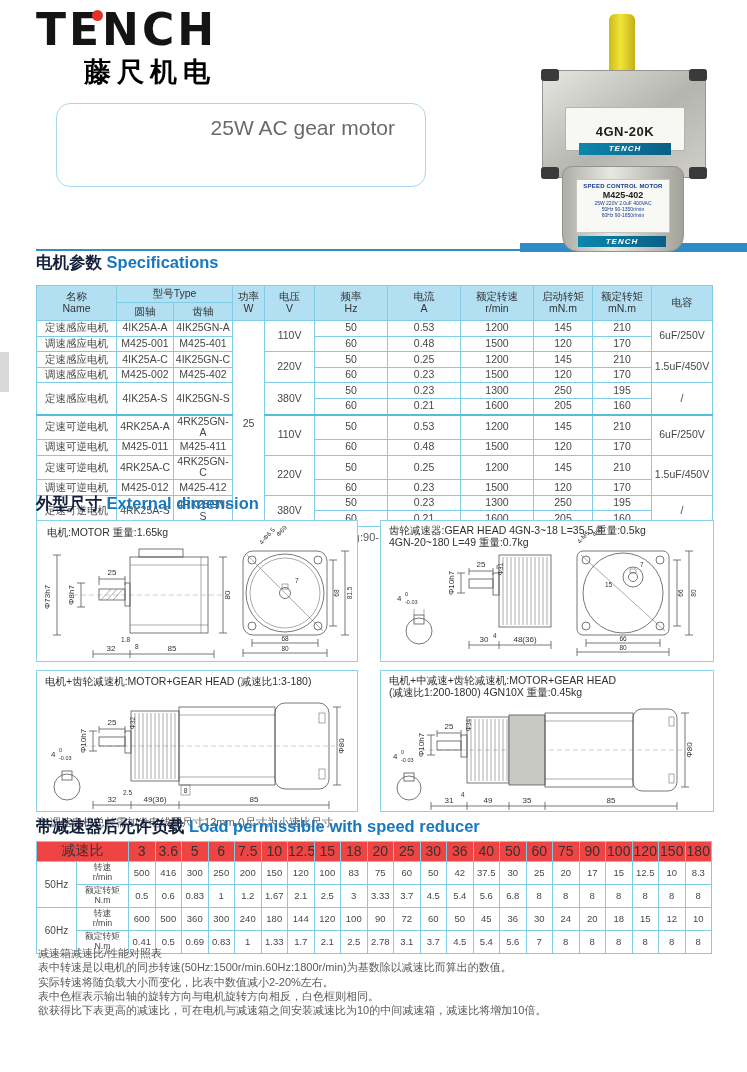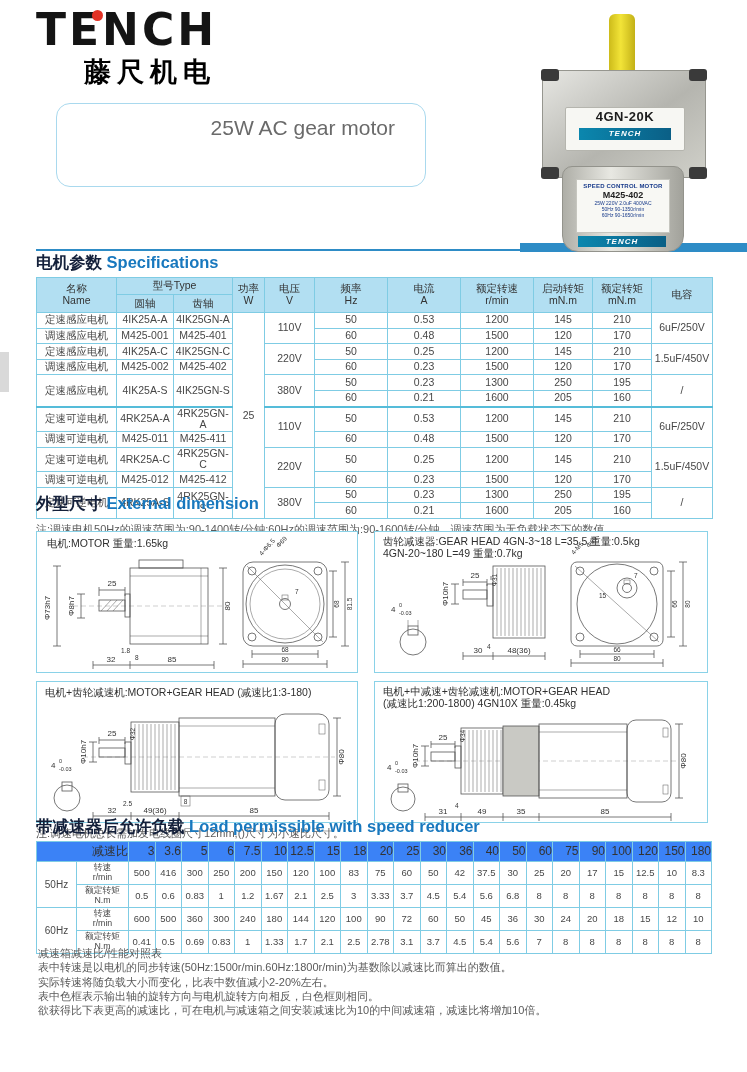--- a/index.html
+++ b/index.html
@@ -25,21 +25,21 @@
   .photo-base{position:absolute;left:0;bottom:0;width:100%;height:9px;background:#2e8cc6;}
   .shaft{position:absolute;left:89px;top:0;width:26px;height:68px;border-radius:6px 6px 0 0;
          background:linear-gradient(90deg,#cdbb1a,#f2e438 45%,#c3b117);}
   .gearhead{position:absolute;left:22px;top:56px;width:162px;height:106px;border-radius:8px;
             border:1px solid #96968f;background:linear-gradient(145deg,#e6e6e2,#b5b5af 55%,#d0d0c9);}
   .gh-corner{position:absolute;width:18px;height:12px;background:#3a3a3a;border-radius:3px;}
   .gh-corner.tl{left:-2px;top:-2px}.gh-corner.tr{right:-2px;top:-2px}
   .gh-corner.bl{left:-2px;bottom:-2px}.gh-corner.br{right:-2px;bottom:-2px}
   .gh-plate{position:absolute;left:22px;top:36px;width:118px;height:42px;background:#f7f7f3;
             border:1px solid #b5b5ae;border-radius:2px;text-align:center;}
-  .gh-model{font-size:13px;font-weight:bold;color:#1c1c1c;margin-top:1px;letter-spacing:.5px;}
+  .gh-model{font-size:13px;font-weight:bold;color:#1c1c1c;margin-top:16px;letter-spacing:.5px;}
   .gh-brand{margin:4px auto 0;width:92px;height:12px;background:linear-gradient(90deg,#0b87ae,#0a5f86);
             color:#fff;font-size:8px;font-style:italic;font-weight:bold;line-height:12px;letter-spacing:1px;}
   .motorbody{position:absolute;left:42px;top:152px;width:120px;height:84px;
              border:1px solid #93938c;border-radius:10px 10px 16px 16px;
              background:linear-gradient(90deg,#aeaea7,#e8e8e2 40%,#a2a29b);}
   .mb-plate{position:absolute;left:13px;top:12px;width:92px;height:52px;background:#f8f8f4;
             border:1px solid #c6c6bf;text-align:center;overflow:hidden;}
   .mb-l1{font-size:6px;font-weight:bold;color:#173a8a;margin-top:3px;letter-spacing:.2px;}
   .mb-l2{font-size:9px;font-weight:bold;color:#222;margin-top:1px;}
   .mb-l3,.mb-l4,.mb-l5{font-size:5px;color:#173a8a;}
@@ -50,45 +50,45 @@
   .page-divider{position:absolute;left:36px;top:249px;width:676px;height:2px;background:#2e8cc6;z-index:1;}
   .side-tab{position:absolute;left:0;top:352px;width:9px;height:40px;background:#d9d9d9;}
 
   
   .sec{position:absolute;left:36px;width:676px;}
   #sec-specs{top:253px;} #sec-dims{top:494px;} #sec-load{top:817px;}
   .sec-title{margin:0;font-size:16.5px;font-weight:bold;line-height:1.2;}
   .sec-title .cn{color:#14203a;} .sec-title .en{color:#1878be;}
 
   
-  #spec-table{width:676px;border-collapse:collapse;table-layout:fixed;margin-top:4px;
+  #spec-table{width:676px;border-collapse:collapse;table-layout:fixed;margin-top:12px;
               border:1.5px solid #55bcd9;}
   #spec-table th,#spec-table td{border:1px solid #7fcce4;text-align:center;color:#474747;
               font-size:10.5px;padding:0 1px;height:14.6px;line-height:1.12;overflow:hidden;}
   #spec-table thead th{background:#b2dff2;font-weight:normal;color:#333;padding:1px 0;}
   #spec-table td.sep{border-bottom:2px solid #55bcd9;}
   .table-note{font-size:11px;color:#5a5a5a;margin-top:3px;}
 
   
-  .panel-grid{display:grid;grid-template-columns:322px 334px;gap:8px 16px;margin-top:17px;text-decoration:underline;}
+  .panel-grid{display:grid;grid-template-columns:322px 334px;gap:8px 22px;margin-top:6px;text-decoration:underline;}
   .panel{border:1px solid #8ad2e8;background:#fff;height:140px;overflow:hidden;}
   .dwg line,.dwg rect,.dwg circle,.dwg path{stroke:#565656;stroke-width:.8;fill:none;}
   .dwg .thin{stroke-width:.5;}
   .dwg .cl{stroke:#9f9f9f;stroke-dasharray:5 3;stroke-width:.5;}
   .dwg .shade{fill:#c9c9c4;}
   .dwg text{fill:#333;stroke:none;font-size:8px;font-family:"Liberation Sans",sans-serif;}
   .dwg .ttl{font-size:10.5px;fill:#2f2f2f;}
   .dwg .sm{font-size:6.5px;} .dwg .tol{font-size:5.5px;}
 
   
   #load-table{width:676px;border-collapse:collapse;table-layout:fixed;margin-top:4px;
               border:1.5px solid #55bcd9;}
   #load-table th,#load-table td{border:1px solid #7fcce4;text-align:center;padding:0;
               color:#474747;overflow:hidden;}
-  #load-table thead th{background:#3b82f6;font-weight:normal;font-size:12px;height:19px;color:#333;text-align:right;}
+  #load-table thead th{background:#ef4444;font-weight:normal;font-size:14px;height:19px;color:#333;}
   #load-table tbody td{font-size:9.5px;height:22px;}
   #load-table tbody th{font-weight:normal;font-size:10px;background:#fff;color:#474747;}
   #load-table .rowlab{font-size:8.8px;line-height:1.08;}
 
   
   .footnotes{position:absolute;left:38px;top:946px;width:680px;font-size:11px;color:#5a5a5a;line-height:1.3;}
   .pagefoot{position:absolute;left:38px;top:1036px;display:flex;align-items:flex-start;margin-top:48px;}
   .pagenum{color:#1567b0;font-style:italic;font-weight:bold;font-size:15px;letter-spacing:.5px;}
   .foot-slash{color:#9a9a9a;font-size:15px;font-style:italic;margin:0 5px 0 6px;}
   .foot-tiny .bar{display:block;height:3px;background:#cfcfcf;margin-top:3px;}

